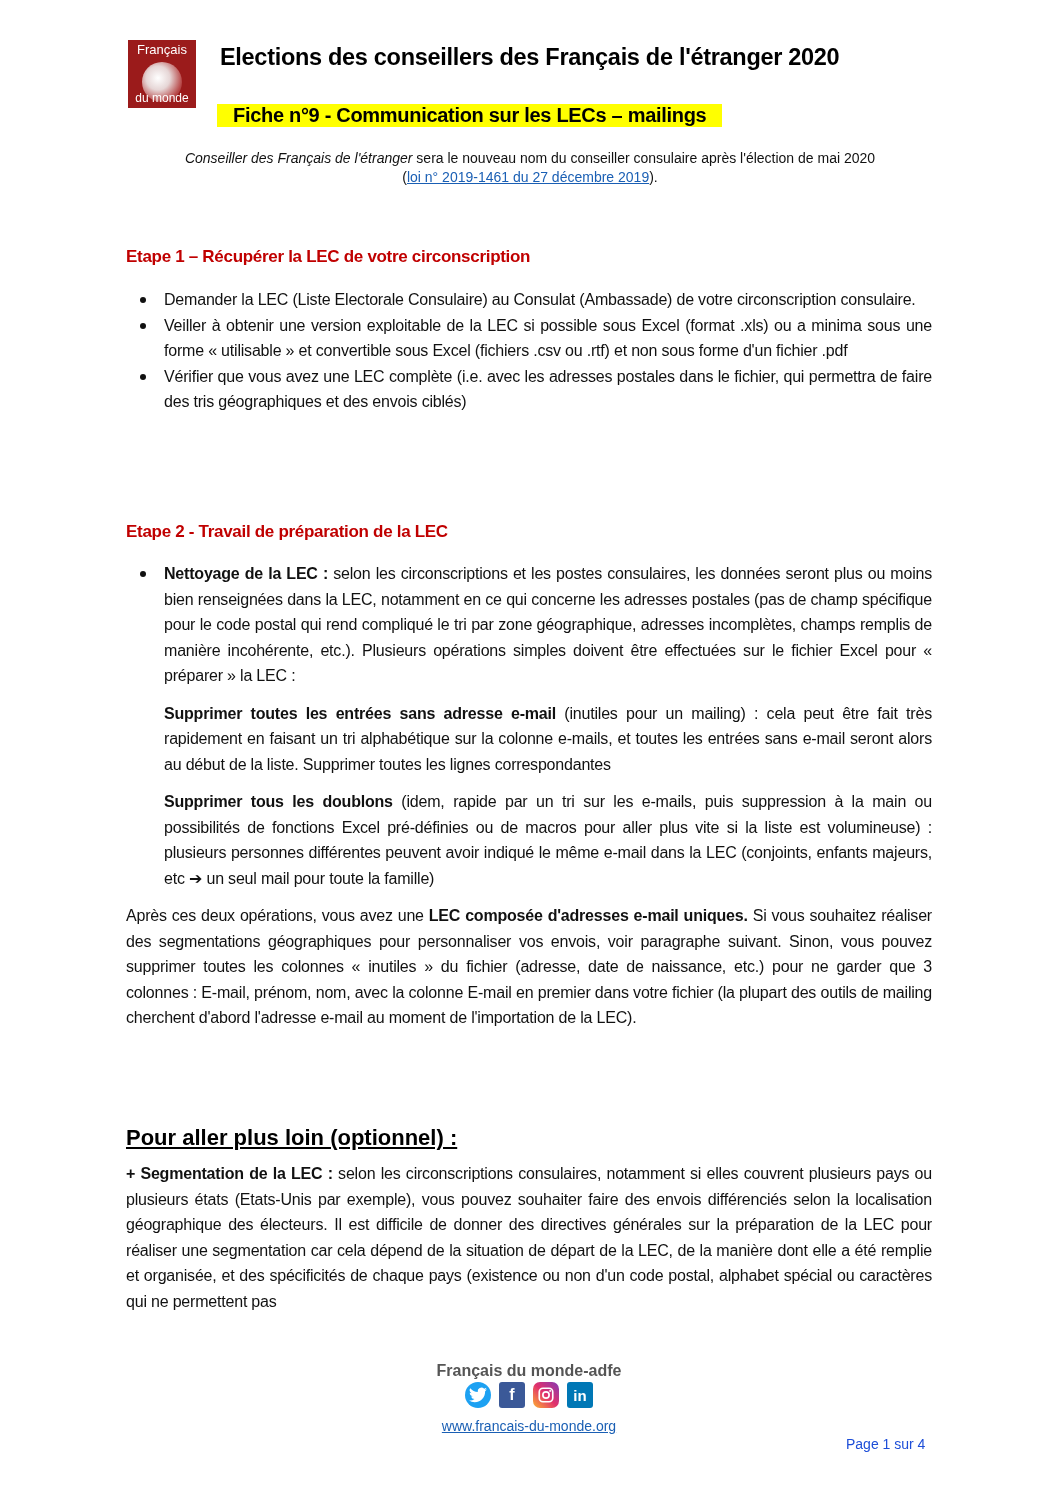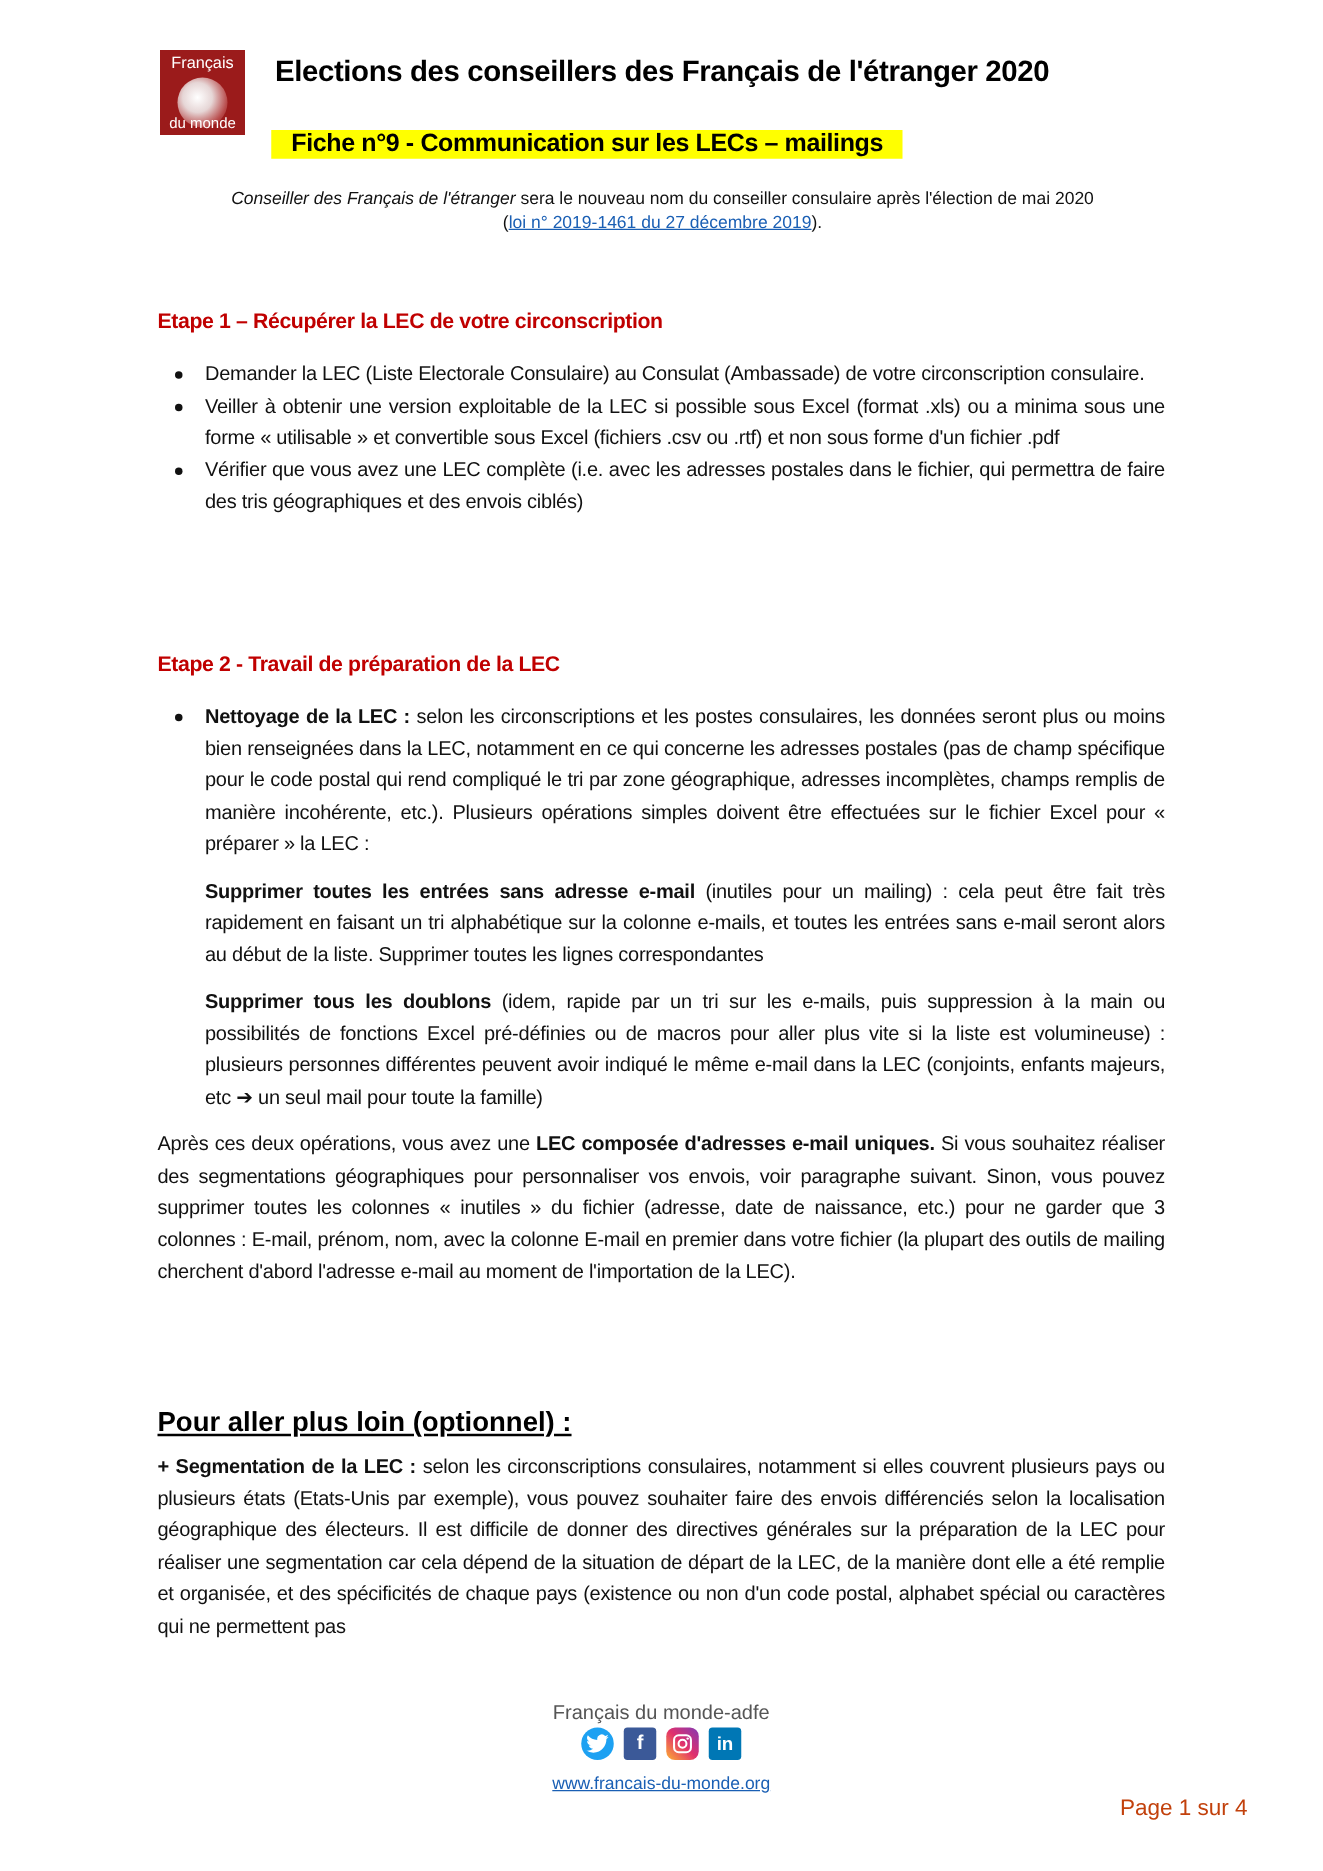--- a/index.html
+++ b/index.html
@@ -13,26 +13,26 @@
   .fiche { left: 217px; top: 104px; font-size: 20px; font-weight: bold; background: #ffff00; padding: 0 16px; letter-spacing: -0.3px; }
   .subtitle { left: 120px; top: 149px; width: 820px; text-align: center; font-size: 14px; line-height: 19px; color: #111; }
   .subtitle a { color: #1a5fb4; text-decoration: underline; }
   .h2 { font-size: 17px; font-weight: bold; color: #c00000; letter-spacing: -0.3px; }
   .body-text { font-size: 16px; line-height: 25.5px; color: #111; text-align: justify; letter-spacing: -0.2px; }
   ul.bullets { margin: 0; padding: 0; list-style: none; }
   ul.bullets li { position: relative; padding-left: 38px; }
   ul.bullets li .dot { position: absolute; left: 14px; top: 10px; width: 6px; height: 6px; border-radius: 50%; background: #111; }
   .para { margin: 0 0 12px 0; }
   .underline-head { font-weight: bold; text-decoration: underline; font-size: 22px; }
-  .footer-brand { left: 0; width: 1058px; top: 1362px; text-align: center; font-size: 16px; font-weight: normal; color: #555; }
+  .footer-brand { left: 0; width: 1058px; top: 1362px; text-align: center; font-size: 16px; font-weight: bold; color: #555; }
   .socials { left: 0; width: 1058px; top: 1382px; display: flex; justify-content: center; gap: 8px; }
   .soc { width: 26px; height: 26px; border-radius: 3px; display: flex; align-items: center; justify-content: center; color: #fff; font-weight: bold; font-size: 16px; }
   .footer-url { left: 0; width: 1058px; top: 1418px; text-align: center; font-size: 14px; }
   .footer-url a { color: #1a5fb4; text-decoration: underline; text-align: center; }
-  .pagenum { left: 896px; top: 1436px; font-size: 18px; color: #c2410c; }
+  .pagenum { left: 846px; top: 1436px; font-size: 14px; color: #1d4ed8; }
 </style>
 </head>
 <body>
 
 <div class="abs logo">
   <span class="t1">Français</span>
   <div class="globe"></div>
   <span class="t2">du monde</span>
 </div>
 

